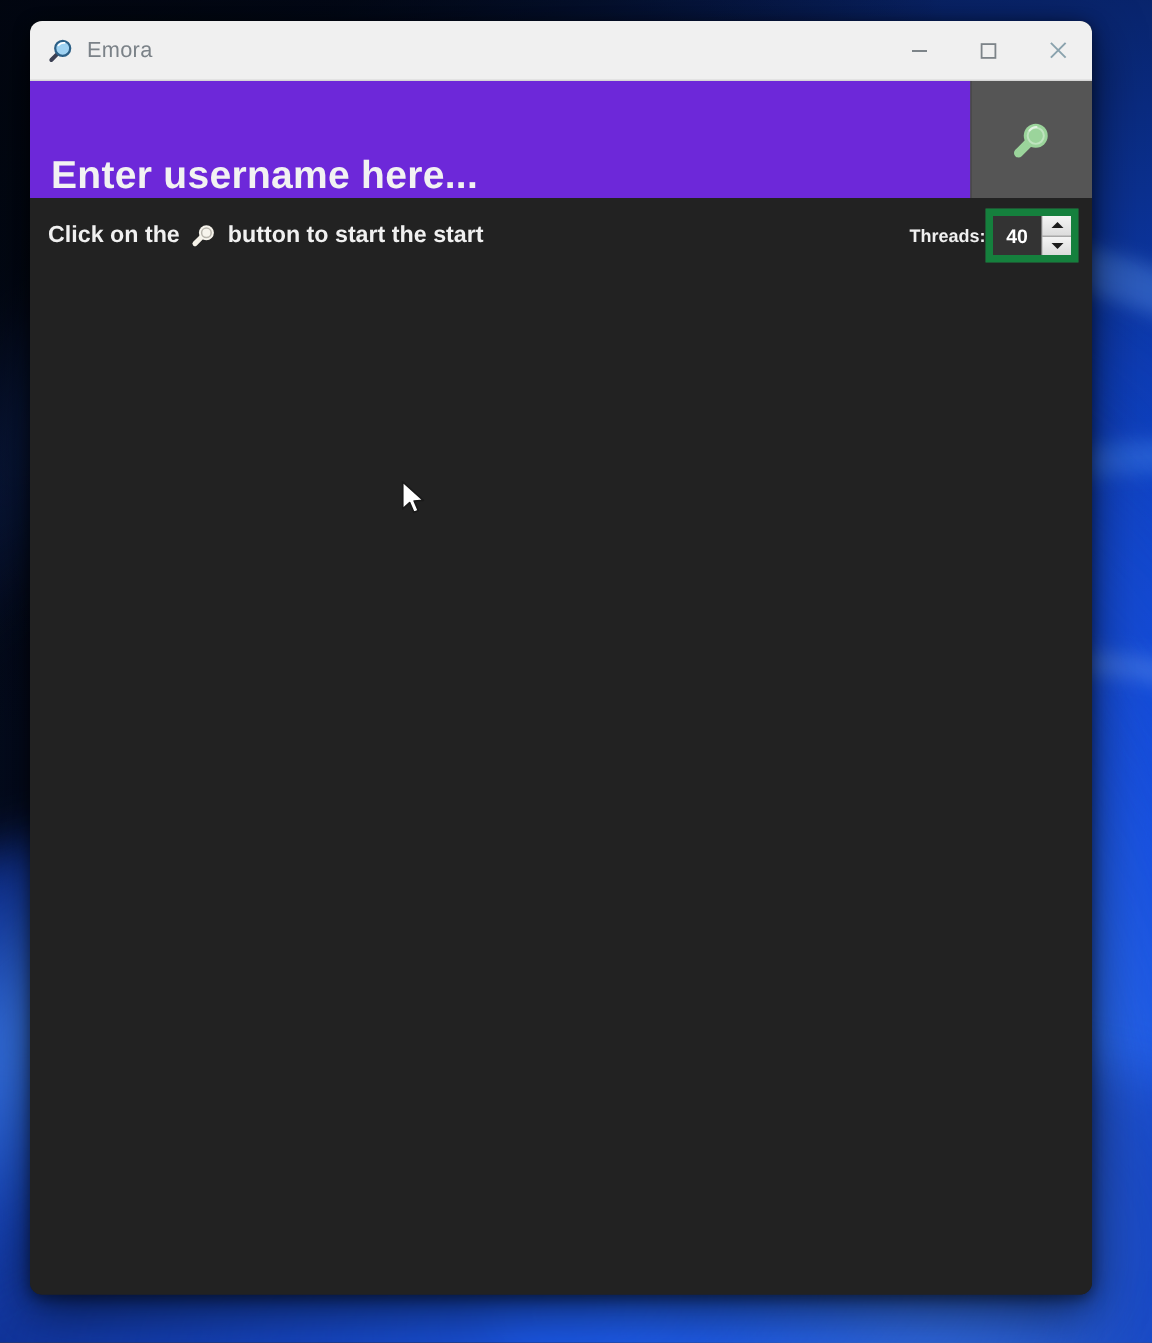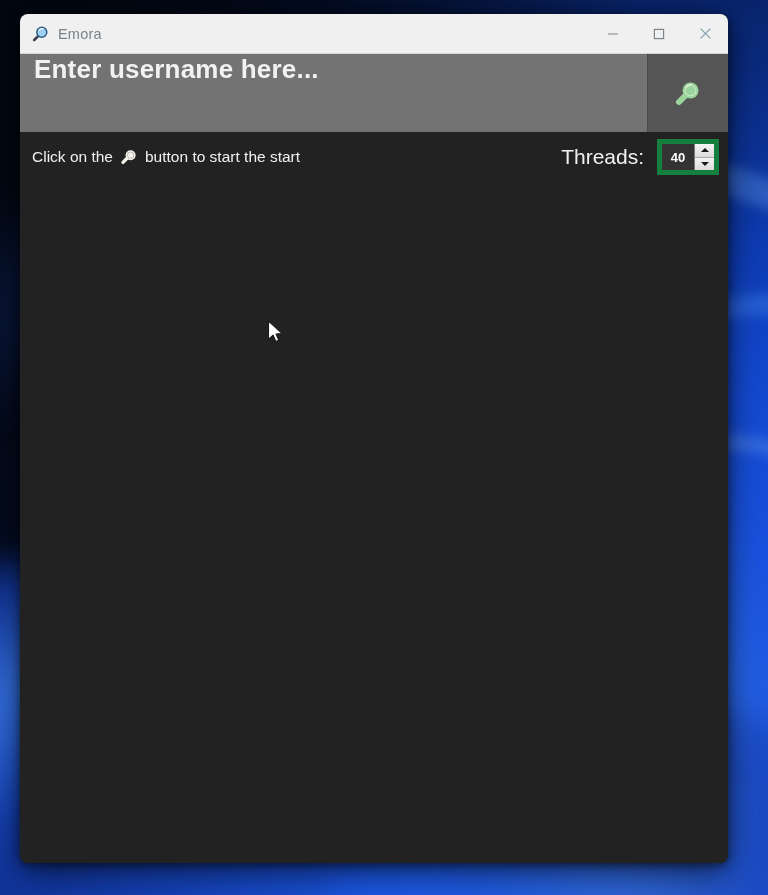--- a/index.html
+++ b/index.html
@@ -148,23 +148,23 @@
 
   
   .searchrow {
     height: 78px;
     display: flex;
     background: #3a3a3a;
   }
   .searchinput {
     flex: 1 1 auto;
     display: flex;
-    align-items: flex-start;
+    align-items: flex-end;
     padding-left: 14px;
-    background: #737373;
+    background: #6d28d9;
   }
   .ph {
     font-size: 26px;
     font-weight: bold;
     color: #f2f2f2;
     letter-spacing: .2px;
     white-space: nowrap;
   }
   .searchbtn {
     width: 80px;
@@ -179,34 +179,33 @@
   
   .statusrow {
     height: 50px;
     background: #222222;
     display: flex;
     align-items: center;
     padding: 0 9px 0 12px;
   }
   .hint {
     font-size: 15.5px;
-    font-weight: normal;
+    font-weight: bold;
     color: #f0f0f0;
     display: flex;
     align-items: center;
     gap: 6px;
     white-space: nowrap;
   }
   .hint .glyph { display: inline-flex; align-items: center; }
   .status-spacer { flex: 1 1 auto; }
   .threads-label {
-    font-size: 21px;
-    font-weight: normal;
+    font-size: 12px;
+    font-weight: bold;
     color: #f0f0f0;
-    margin-right: 13px;
     white-space: nowrap;
   }
   .spin {
     display: flex;
     height: 26px;
     border: 5px solid #15803d;
     background: #333333;
     align-items: stretch;
   }
   .spin-val {

